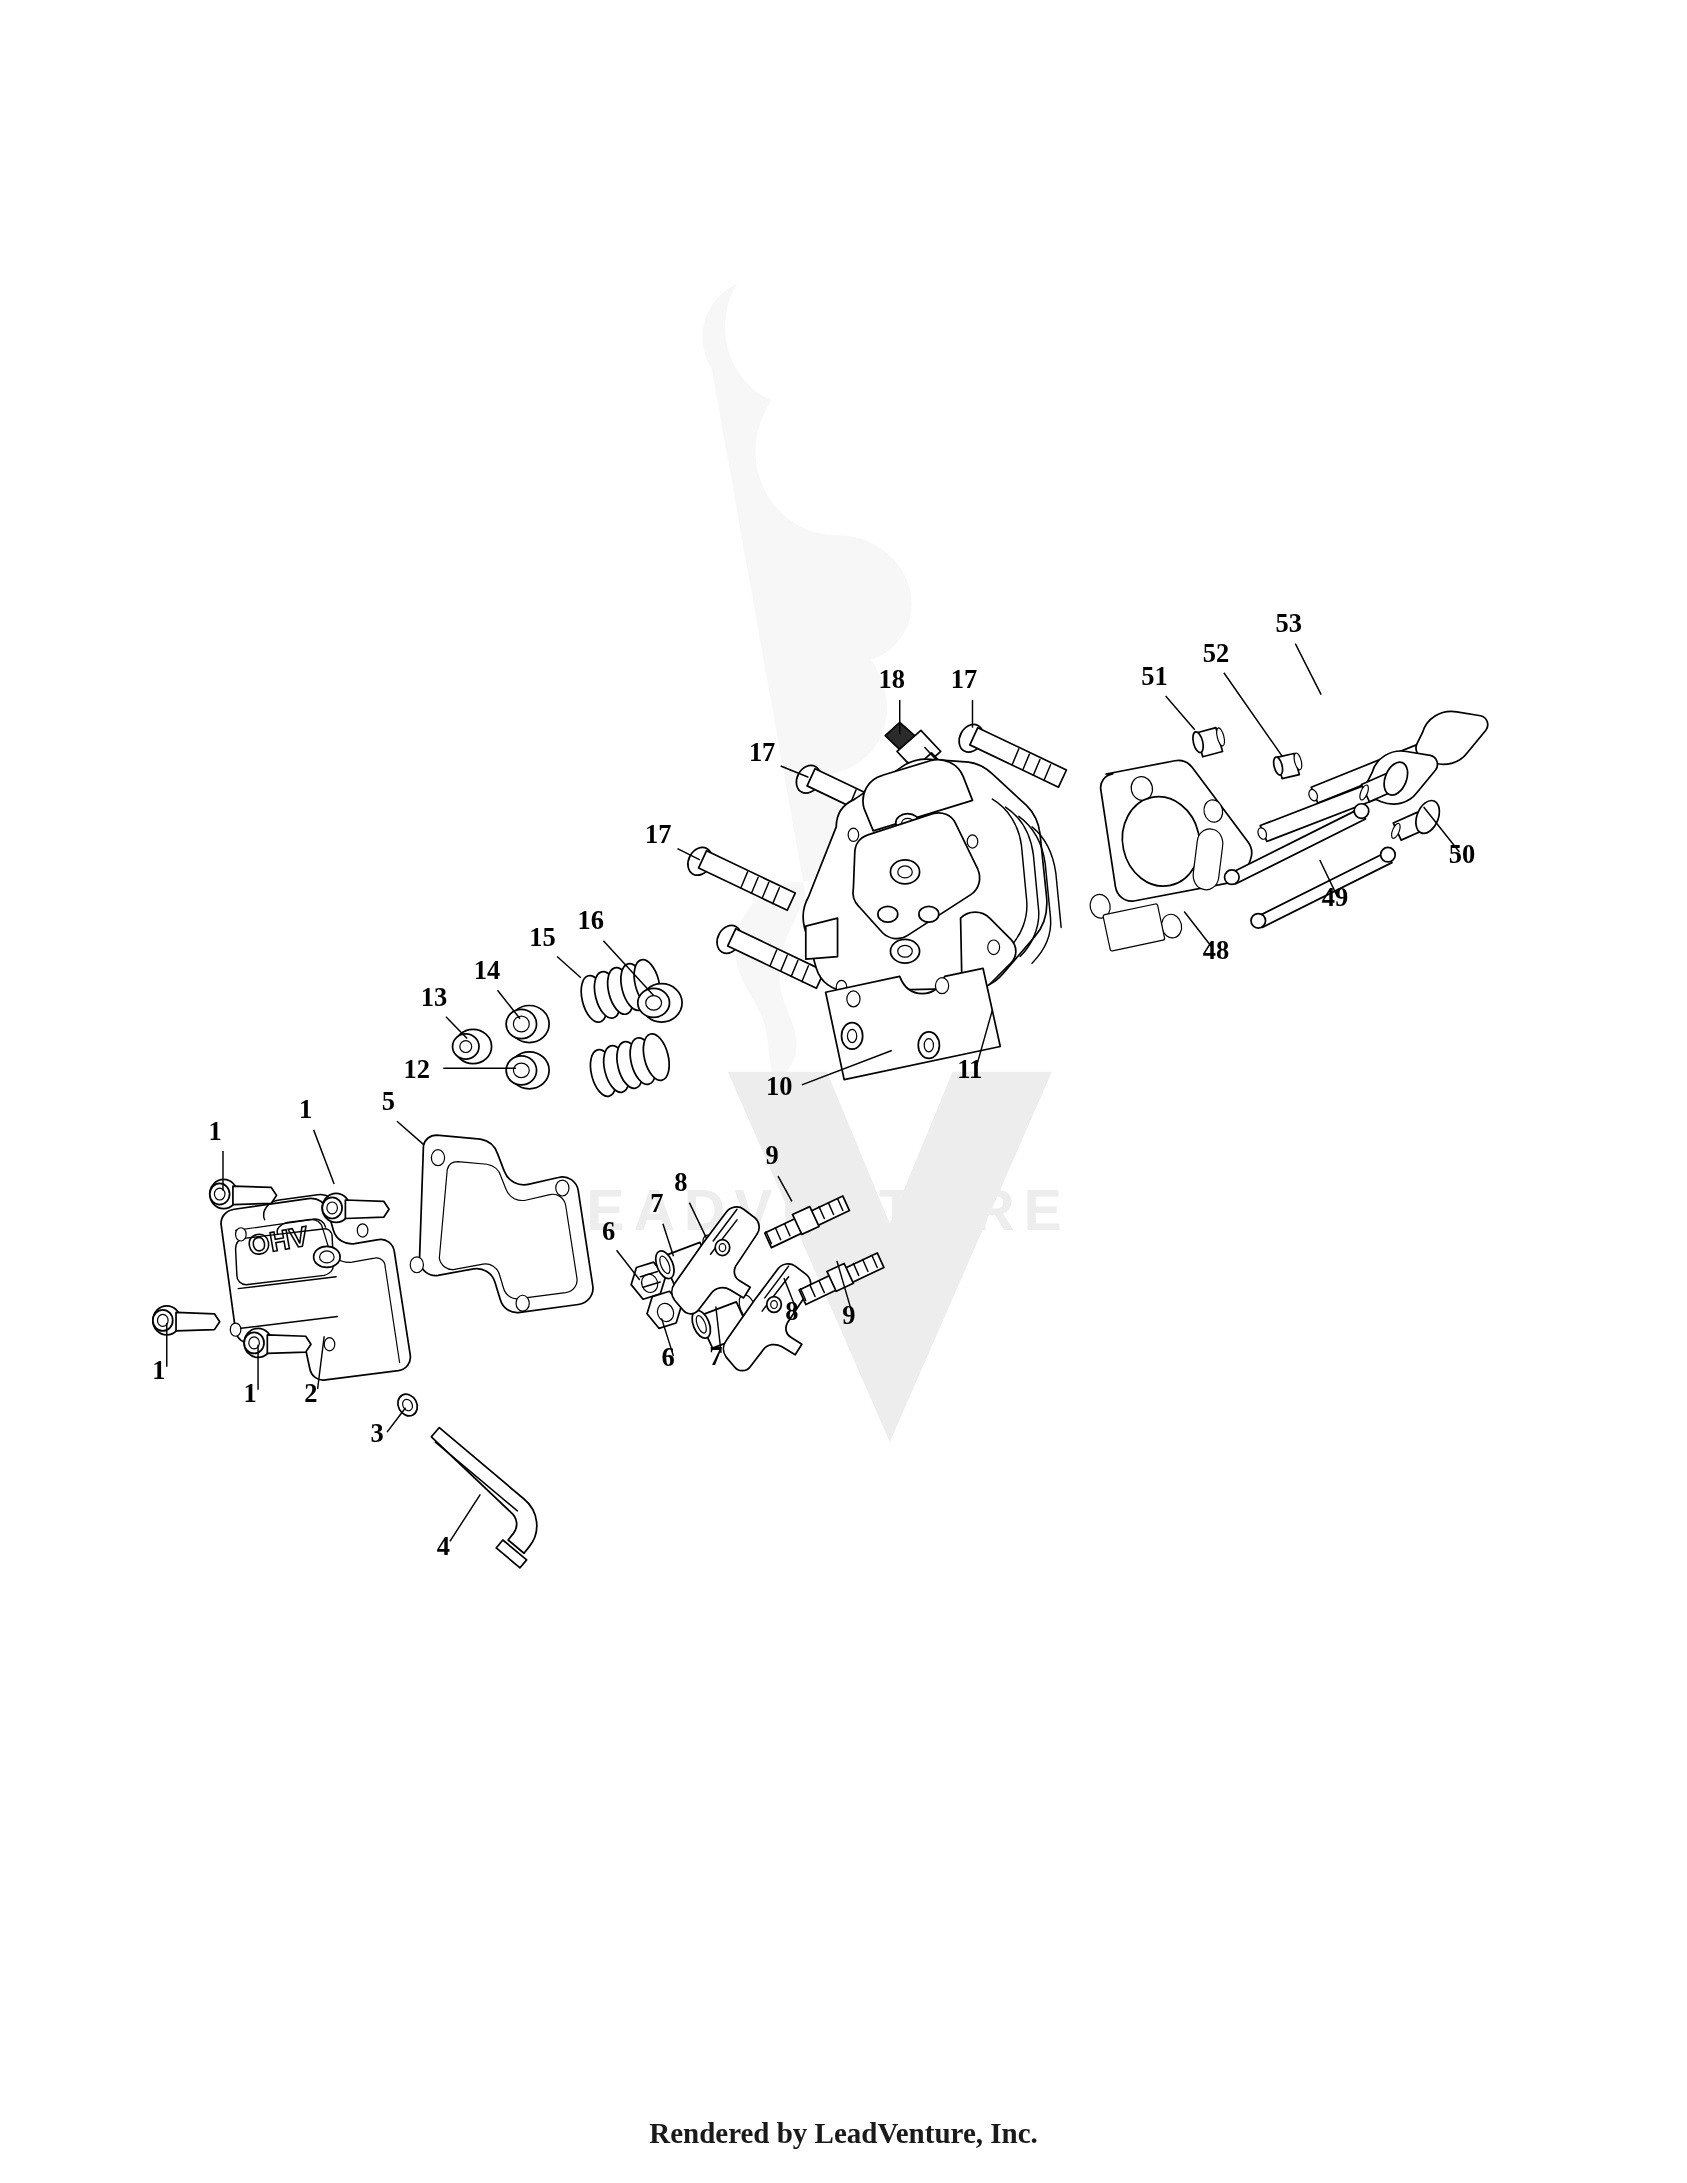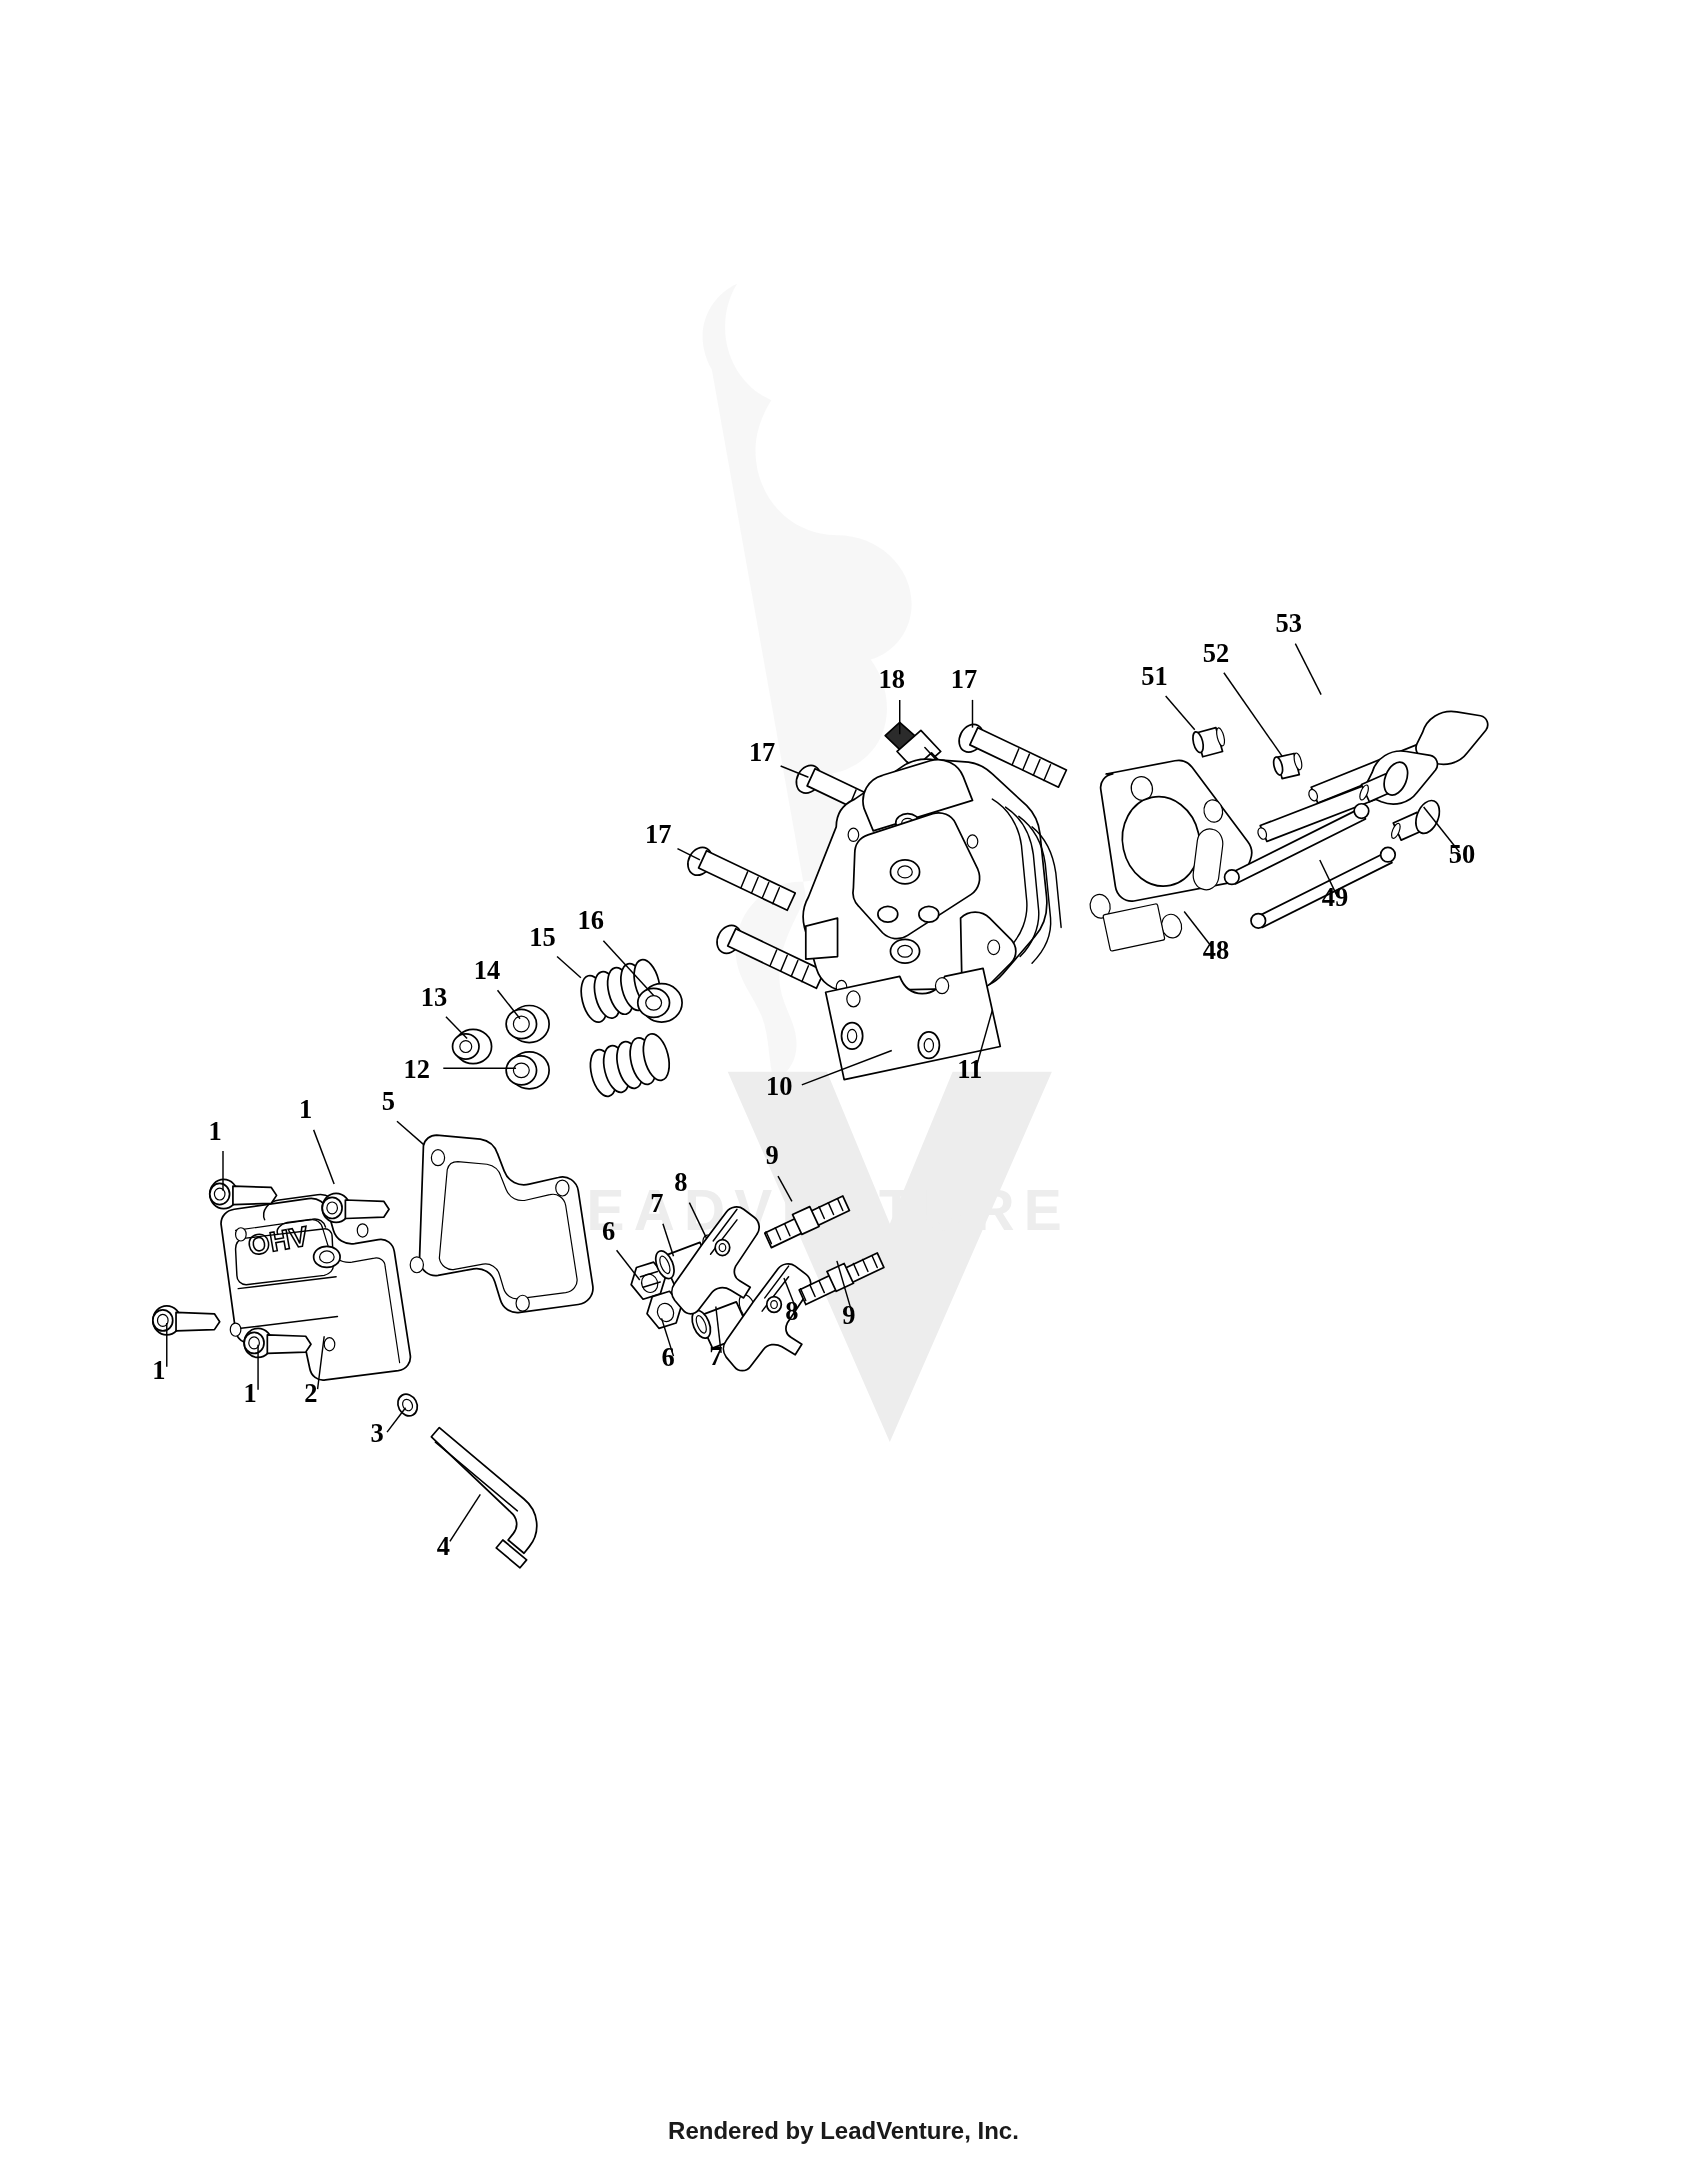--- a/index.html
+++ b/index.html
@@ -70,22 +70,22 @@
     fill: none;
     stroke-linejoin: round;
     stroke-linecap: round;
   }
   #footer {
     position: absolute;
     left: 0;
     top: 2117px;
     width: 1687px;
     text-align: center;
-    font-family: Liberation Sans, sans-serif;
-    font-size: 24px;
+    font-family: Liberation Serif, serif;
+    font-size: 29px;
     font-weight: 700;
     color: #1a1a1a;
   }
 </style>
 </head>
 <body>
 
 <div id="page">
 
   <svg id="diagram-svg" viewBox="0 0 2550 3300">

